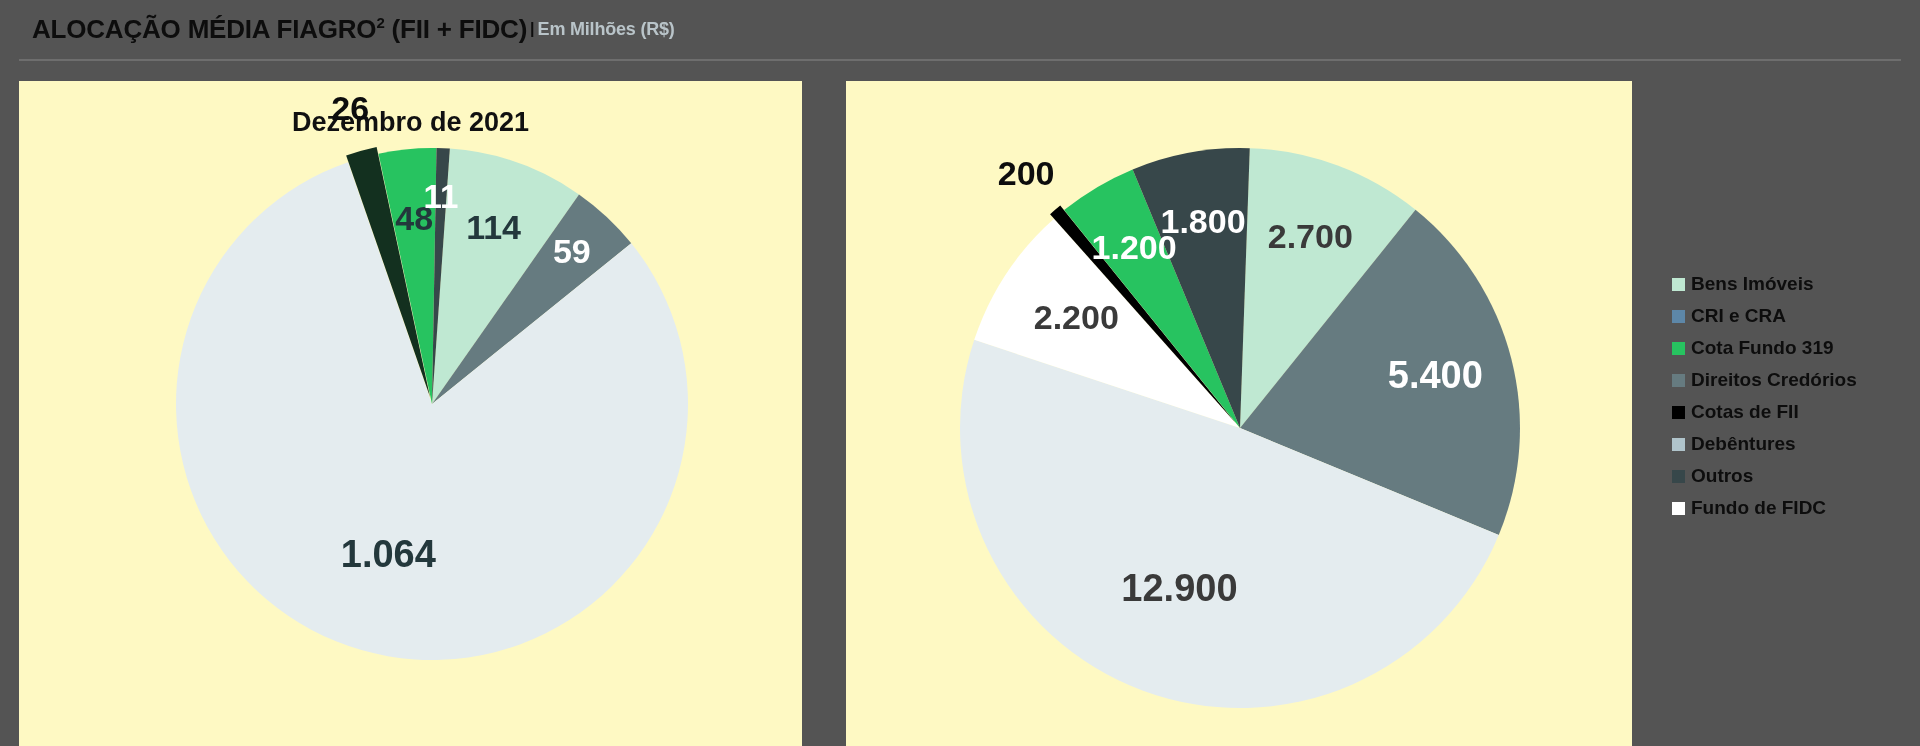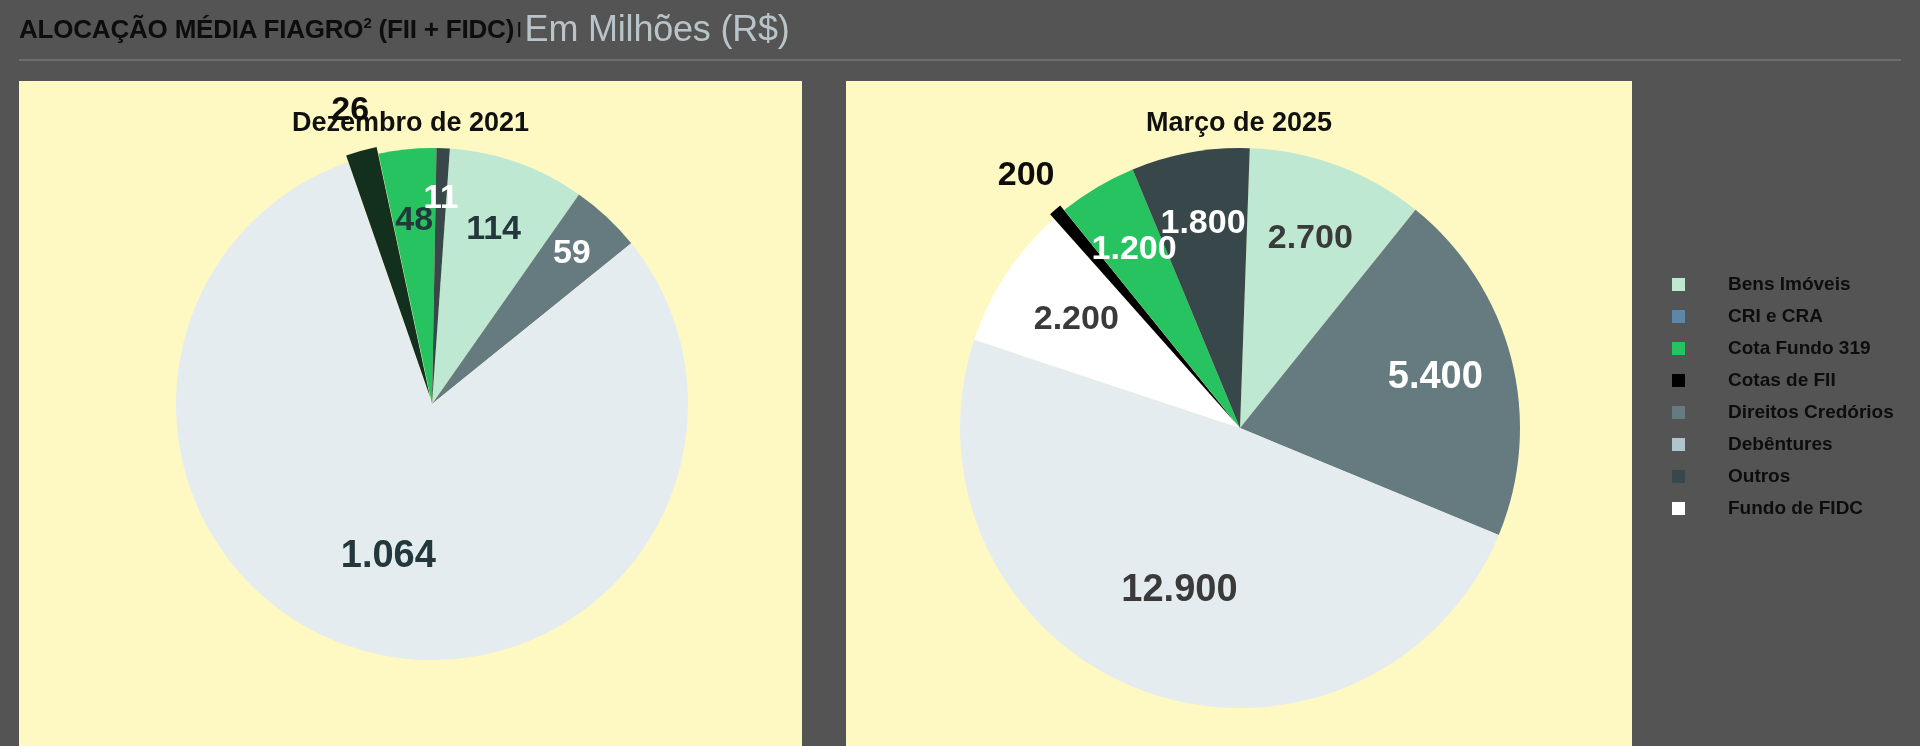--- a/index.html
+++ b/index.html
@@ -7,30 +7,30 @@
     width: 1920px; height: 746px;
     background: #545454;
     font-family: "Liberation Sans", sans-serif;
     overflow: hidden;
   }
   #root { position: relative; width: 1920px; height: 746px; }
 
   
   .header {
     position: absolute; left: 0; top: 0; width: 1920px; height: 58px;
-    display: flex; align-items: center; padding-left: 19px;
+    display: flex; align-items: center; padding-left: 32px;
   }
   .header-title {
     font-size: 26px; font-weight: bold; color: #0d0d0d;
     letter-spacing: -0.2px; white-space: nowrap;
   }
   .header-title sup { font-size: 15px; vertical-align: super; }
   .header-sep { color: #0d0d0d; padding: 0 3px; font-weight: bold; }
   .header-sub {
-    font-size: 36px; font-weight: normal; color: #b9c4c9;
+    font-size: 18px; font-weight: bold; color: #b9c4c9;
     letter-spacing: -0.2px; white-space: nowrap;
   }
   .header-rule {
     position: absolute; left: 19px; top: 59px; width: 1882px; height: 2px;
     background: #6e6e6e;
   }
 
   
   .panel {
     position: absolute; top: 81px; height: 665px;
@@ -53,21 +53,21 @@
   .slice-label {
     font-family: "Liberation Sans", sans-serif;
     font-weight: bold; text-anchor: middle; dominant-baseline: middle;
   }
 
   
   .legend {
     position: absolute; left: 1672px; top: 268px; width: 240px;
   }
   .legend-item {
-    display: flex; align-items: center; height: 32px; gap: 37px;
+    display: flex; align-items: center; height: 32px;
   }
   .legend-swatch {
     width: 13px; height: 13px; flex: 0 0 13px; margin-right: 6px;
   }
   .legend-label {
     font-size: 19px; font-weight: bold; color: #0d0d0d; white-space: nowrap;
   }
 </style>
 </head>
 <body>
@@ -95,21 +95,20 @@
           <text x="395.87483632488966" y="106.4069849121112" class="slice-label" fill="#ffffff" font-size="34">59</text>
           <text x="212.2991837291956" y="408.5853107519377" class="slice-label" fill="#23383c" font-size="38">1.064</text>
           <text x="174.22511890282695" y="-36.753395234868634" class="slice-label" fill="#0d0d0d" font-size="34">26</text>
           <text x="238.234402293176" y="72.53816217501992" class="slice-label" fill="#23383c" font-size="34">48</text>
           <text x="264.9413542294333" y="51.39527819587397" class="slice-label" fill="#ffffff" font-size="33">11</text>
         </svg>
       </div>
   </div>
 
   <div class="panel" id="panel-right">
-    <div class="panel-title">Março de 2025</div>
     <div class="pie-wrap" id="pie-right">
         <svg viewBox="0 0 560 560">
           <path d="M 280 280 L 289.77185907670025 0.17056843465320526 A 280 280 0 0 1 455.5183049610773 61.84105651248154 Z" fill="#bfe8d2"></path>
           <path d="M 280 280 L 455.5183049610773 61.84105651248154 A 280 280 0 0 1 538.7711942365943 386.9461034043168 Z" fill="#667b80"></path>
           <path d="M 280 280 L 538.7711942365943 386.9461034043168 A 280 280 0 0 1 14.258677445283809 191.78690864236597 Z" fill="#e4ecef"></path>
           <path d="M 280 280 L 14.258677445283809 191.78690864236597 A 280 280 0 0 1 93.96780951115804 70.73456066057344 Z" fill="#ffffff"></path>
           <path d="M 276.12143993815016 275.42214331300954 L 90.0892494493082 66.15670397358298 A 280 280 0 0 1 100.25721134164141 57.541962708726686 Z" fill="#000000"></path>
           <path d="M 280 280 L 104.13577140349125 62.119819395717144 A 280 280 0 0 1 172.64344871823312 21.39881884089283 Z" fill="#27c360"></path>
           <path d="M 280 280 L 172.64344871823312 21.39881884089283 A 280 280 0 0 1 289.7718590767006 0.17056843465320526 Z" fill="#37474a"></path>
           <text x="350.30210481174777" y="91.05510311459051" class="slice-label" fill="#3a3a3a" font-size="34">2.700</text>
@@ -130,26 +129,26 @@
       </div>
       <div class="legend-item">
         <span class="legend-swatch" style="background: rgb(93, 135, 168);"></span>
         <span class="legend-label">CRI e CRA</span>
       </div>
       <div class="legend-item">
         <span class="legend-swatch" style="background: rgb(39, 195, 96);"></span>
         <span class="legend-label">Cota Fundo 319</span>
       </div>
       <div class="legend-item">
+        <span class="legend-swatch" style="background: rgb(102, 123, 128);"></span>
+        <span class="legend-label">Direitos Credórios</span>
+      </div>
+      <div class="legend-item">
         <span class="legend-swatch" style="background: rgb(0, 0, 0);"></span>
         <span class="legend-label">Cotas de FII</span>
-      </div>
-      <div class="legend-item">
-        <span class="legend-swatch" style="background: rgb(102, 123, 128);"></span>
-        <span class="legend-label">Direitos Credórios</span>
       </div>
       <div class="legend-item">
         <span class="legend-swatch" style="background: rgb(176, 196, 203);"></span>
         <span class="legend-label">Debêntures</span>
       </div>
       <div class="legend-item">
         <span class="legend-swatch" style="background: rgb(55, 71, 74);"></span>
         <span class="legend-label">Outros</span>
       </div>
       <div class="legend-item">

